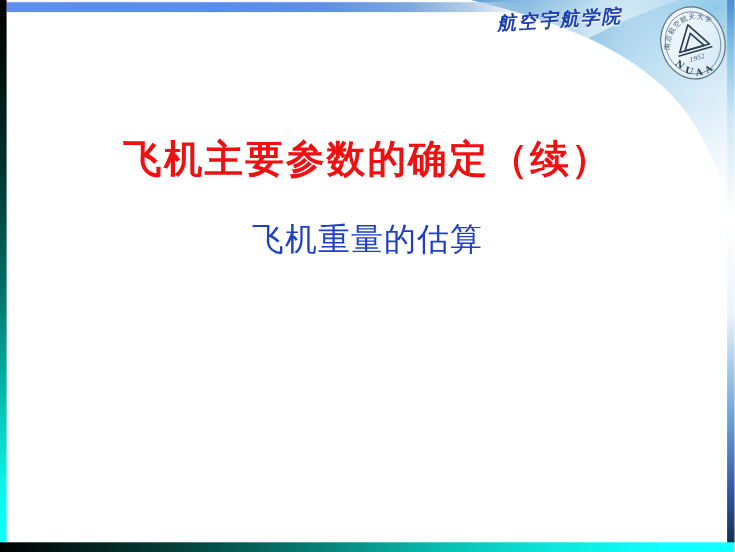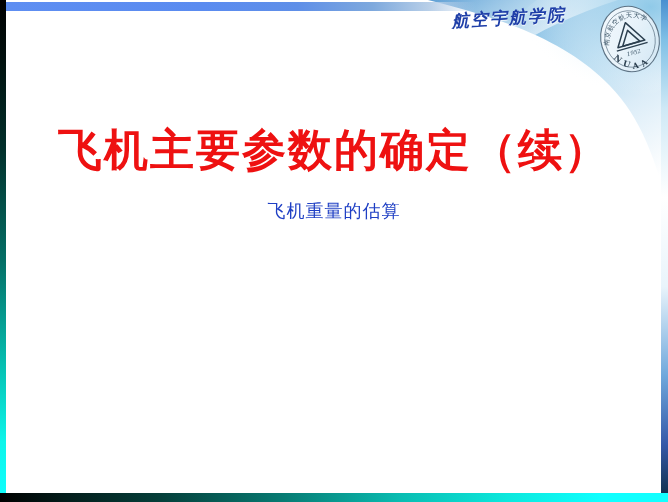--- a/index.html
+++ b/index.html
@@ -140,37 +140,37 @@
 
   
   .title-main {
     position: absolute;
     left: 0;
     top: 125px;
     width: 668px;
     text-align: center;
     z-index: 3;
     font-family: "DejaVu Sans", "Liberation Sans", sans-serif;
-    font-size: 44px;
+    font-size: 35px;
     font-weight: bold;
     color: #ee1111;
     letter-spacing: 2px;
     line-height: 1.15;
     white-space: nowrap;
   }
 
   .title-sub {
     position: absolute;
     left: 0;
     top: 200px;
     width: 668px;
     text-align: center;
     z-index: 3;
     font-family: "DejaVu Sans", "Liberation Sans", sans-serif;
-    font-size: 18px;
+    font-size: 29px;
     font-weight: normal;
     color: #1f3fc4;
     letter-spacing: 1px;
     line-height: 1.2;
     white-space: nowrap;
   }
 
   .body-area {
     position: absolute;
     left: 6px;

